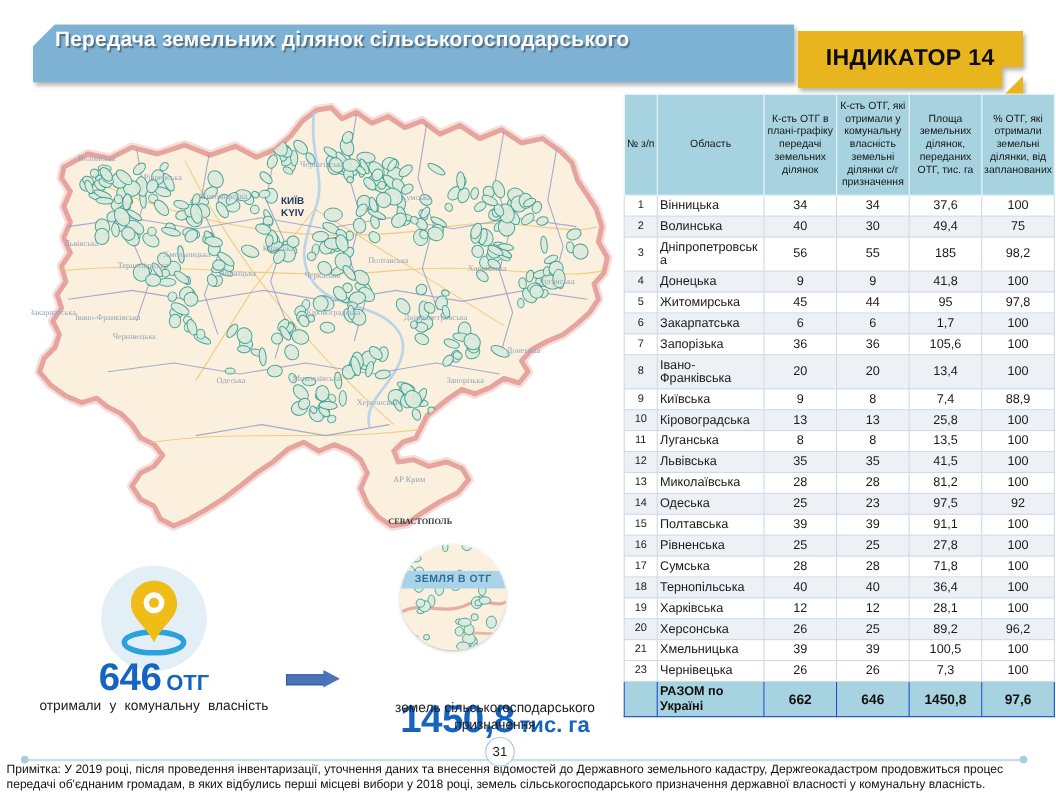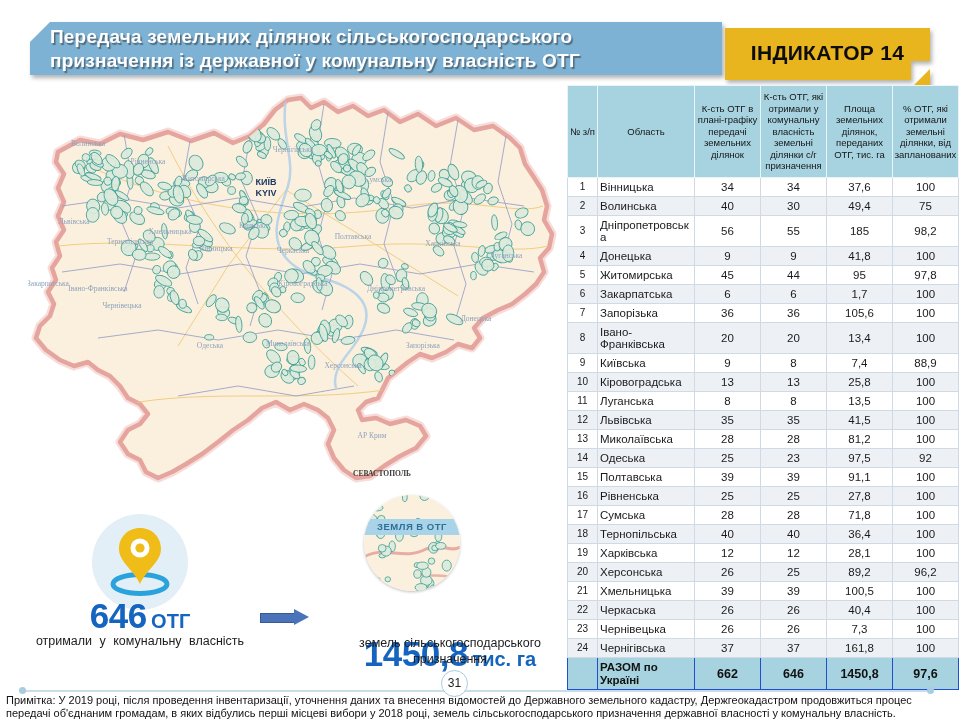--- a/index.html
+++ b/index.html
@@ -81,21 +81,20 @@
             color:#121212;}
 </style>
 </head>
 <body>
 
 <div class="slide">
 
   <div class="title-wrap">
     <div class="title-banner">
       <div class="t t1">Передача земельних ділянок сільськогосподарського</div>
-      <div class="t t2">призначення із державної у комунальну власність ОТГ</div>
     </div>
   </div>
 
   <div class="indicator-wrap">
     <div class="indicator-box">ІНДИКАТОР 14</div>
     <div class="fold"></div>
   </div>
 
   <svg id="map" width="534" height="424" viewBox="0 0 534 424">
     <defs>
@@ -709,42 +708,26 @@
             <td>96,2</td>
           </tr>
           <tr>
             <td class="num">21</td>
             <td class="name">Хмельницька</td>
             <td>39</td>
             <td>39</td>
             <td>100,5</td>
             <td>100</td>
           </tr>
-          <tr class="alt">
-            <td class="num">22</td>
-            <td class="name">Черкаська</td>
-            <td>26</td>
-            <td>26</td>
-            <td>40,4</td>
-            <td>100</td>
-          </tr>
           <tr>
             <td class="num">23</td>
             <td class="name">Чернівецька</td>
             <td>26</td>
             <td>26</td>
             <td>7,3</td>
-            <td>100</td>
-          </tr>
-          <tr class="alt">
-            <td class="num">24</td>
-            <td class="name">Чернігівська</td>
-            <td>37</td>
-            <td>37</td>
-            <td>161,8</td>
             <td>100</td>
           </tr>
         </tbody>
       <tfoot>
         <tr>
           <td></td>
           <td class="name">РАЗОМ по Україні</td>
           <td>662</td>
           <td>646</td>
           <td>1450,8</td>

